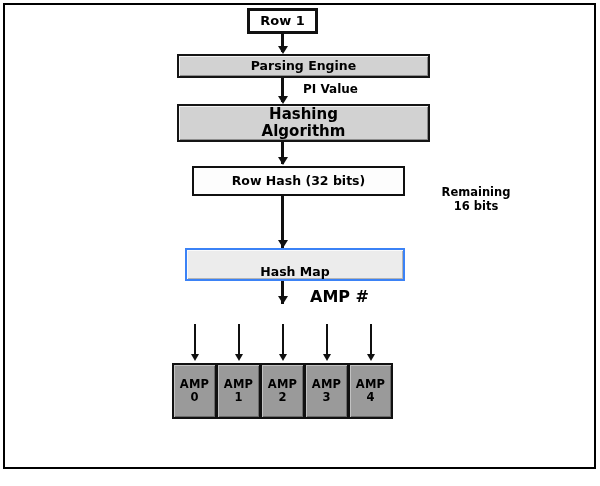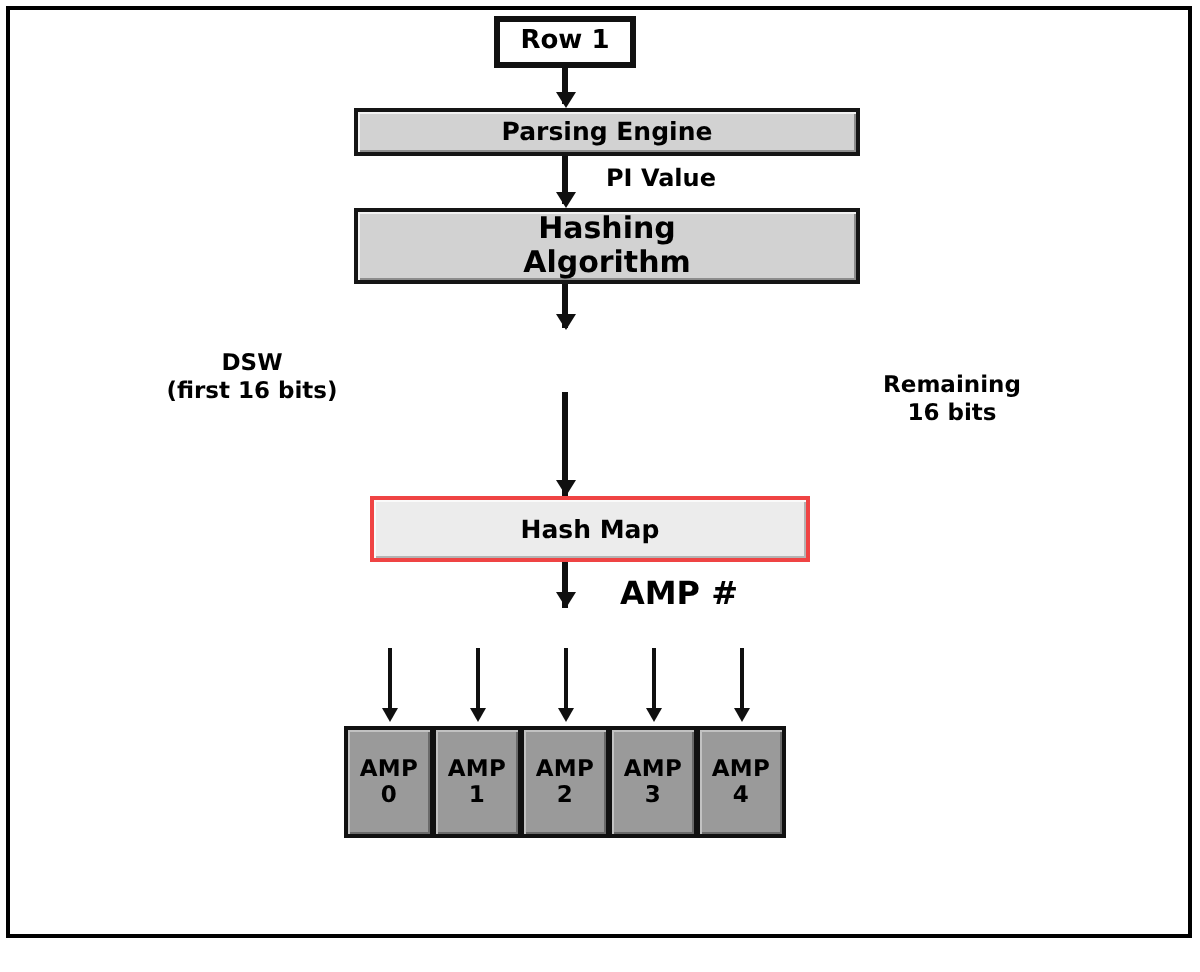--- a/index.html
+++ b/index.html
@@ -73,22 +73,23 @@
     top: 7px;
     font-size: 14.5px;
     font-weight: bold;
     color: #0d0d0d;
     letter-spacing: 0.1px;
   }
 
   
   .box-hashmap {
     background: #ececec;
-    border: 2px solid #ef4444;
+    border: 2px solid #3b82f6;
     box-shadow: inset 1px 1px 0 #fafafa, inset -1px -1px 0 #b4b4b4;
+    align-items: flex-end;
   }
 
   
   .box-amp {
     background: #9a9a9a;
     border: 2px solid #111111;
     box-shadow: inset 1px 1px 0 #c2c2c2, inset -1px -1px 0 #6a6a6a;
     flex-direction: column;
     font-size: 11.5px;
     letter-spacing: 0.2px;
@@ -154,25 +155,24 @@
   </div>
 
   <div class="node box-gray" style="left:177px; top:104px; width:253px; height:38px; font-size:15px; flex-direction:column;">
     <span class="amp-line">Hashing</span>
     <span class="amp-line">Algorithm</span>
   </div>
 
   <div class="conn conn-v" style="left:281px; top:142px; height:22px;"></div>
   <div class="arrowhead" style="left:277.5px; top:157px;"></div>
 
-
-  <div class="label" style="left:72px; top:175px; width:108px; font-size:11.5px;">
-    <span class="amp-line">DSW</span>
-    <span class="amp-line">(first 16 bits)</span>
-  </div>
+  <div class="node box-white-thin" style="left:192px; top:166px; width:213px; height:30px; font-size:12.5px;">
+    <span>Row Hash  (32 bits)</span>
+  </div>
+
 
   <div class="label" style="left:424px; top:186px; width:104px; font-size:11.5px;">
     <span class="amp-line">Remaining</span>
     <span class="amp-line">16 bits</span>
   </div>
 
   <div class="conn conn-v" style="left:281px; top:196px; height:52px; z-index:5;"></div>
   <div class="arrowhead" style="left:277.5px; top:240px; z-index:6;"></div>
 
 

